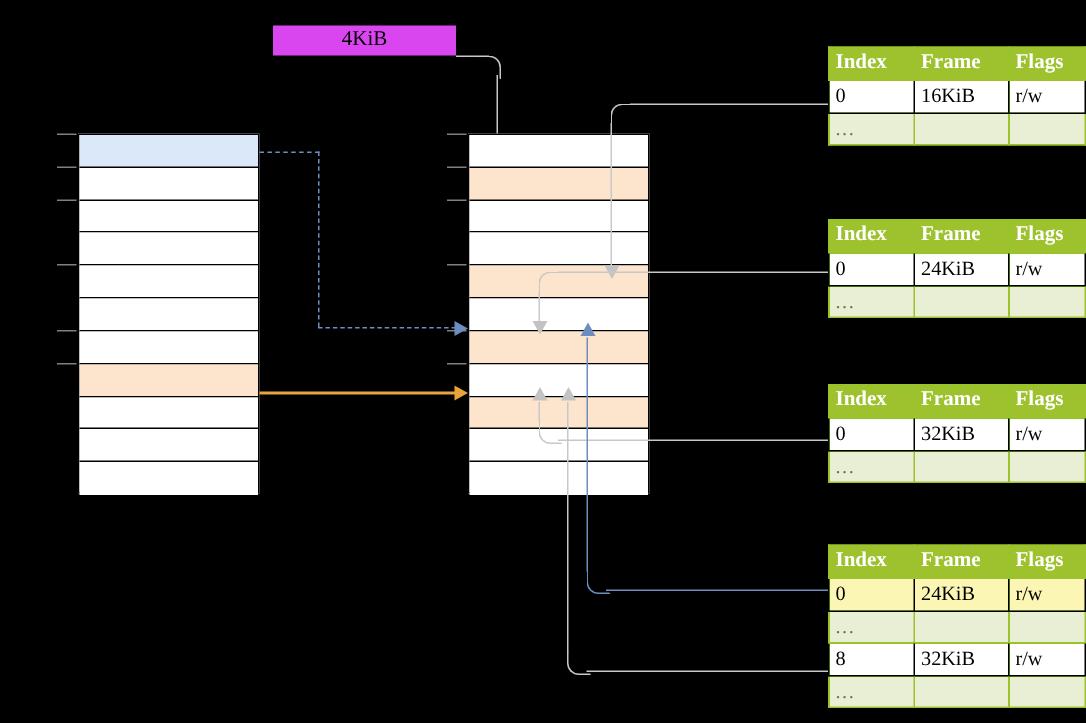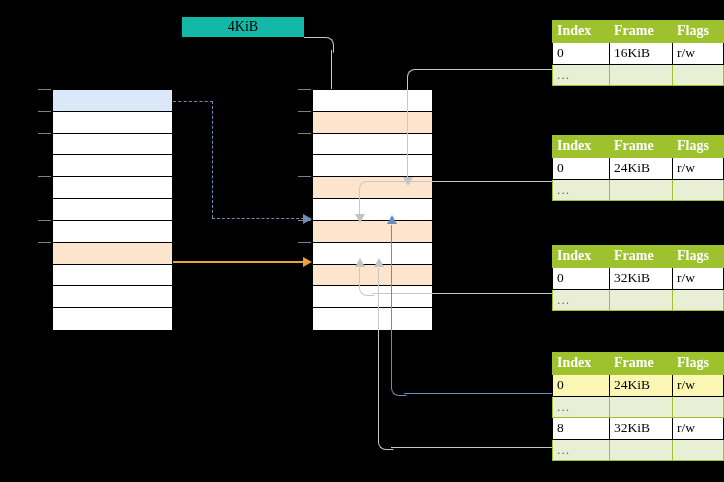--- a/index.html
+++ b/index.html
@@ -23,20 +23,21 @@
     border-spacing: 0;
     table-layout: fixed;
   }
 
   
   .ptable {
     border: 1px solid #000000;
     background: #84cc16;
     font-size: 13.5px;
     line-height: 1;
+    margin-top: 11px;
   }
   .ptable td, .ptable th {
     border: 1px solid #000000;
     padding: 3px 4px 4px 4px;
     text-align: left;
     height: 18px;
     box-sizing: border-box;
     overflow: hidden;
     white-space: nowrap;
   }
@@ -82,21 +83,21 @@
   .tick {
     position: absolute;
     height: 1px;
     width: 13px;
     background: #808080;
   }
 
   
   .label4k {
     position: absolute;
-    background: #14b8a6;
+    background: #d946ef;
     color: #000000;
     font-size: 14px;
     text-align: center;
     line-height: 20px;
     height: 20px;
   }
 
   
   .seg {            
     position: absolute;

